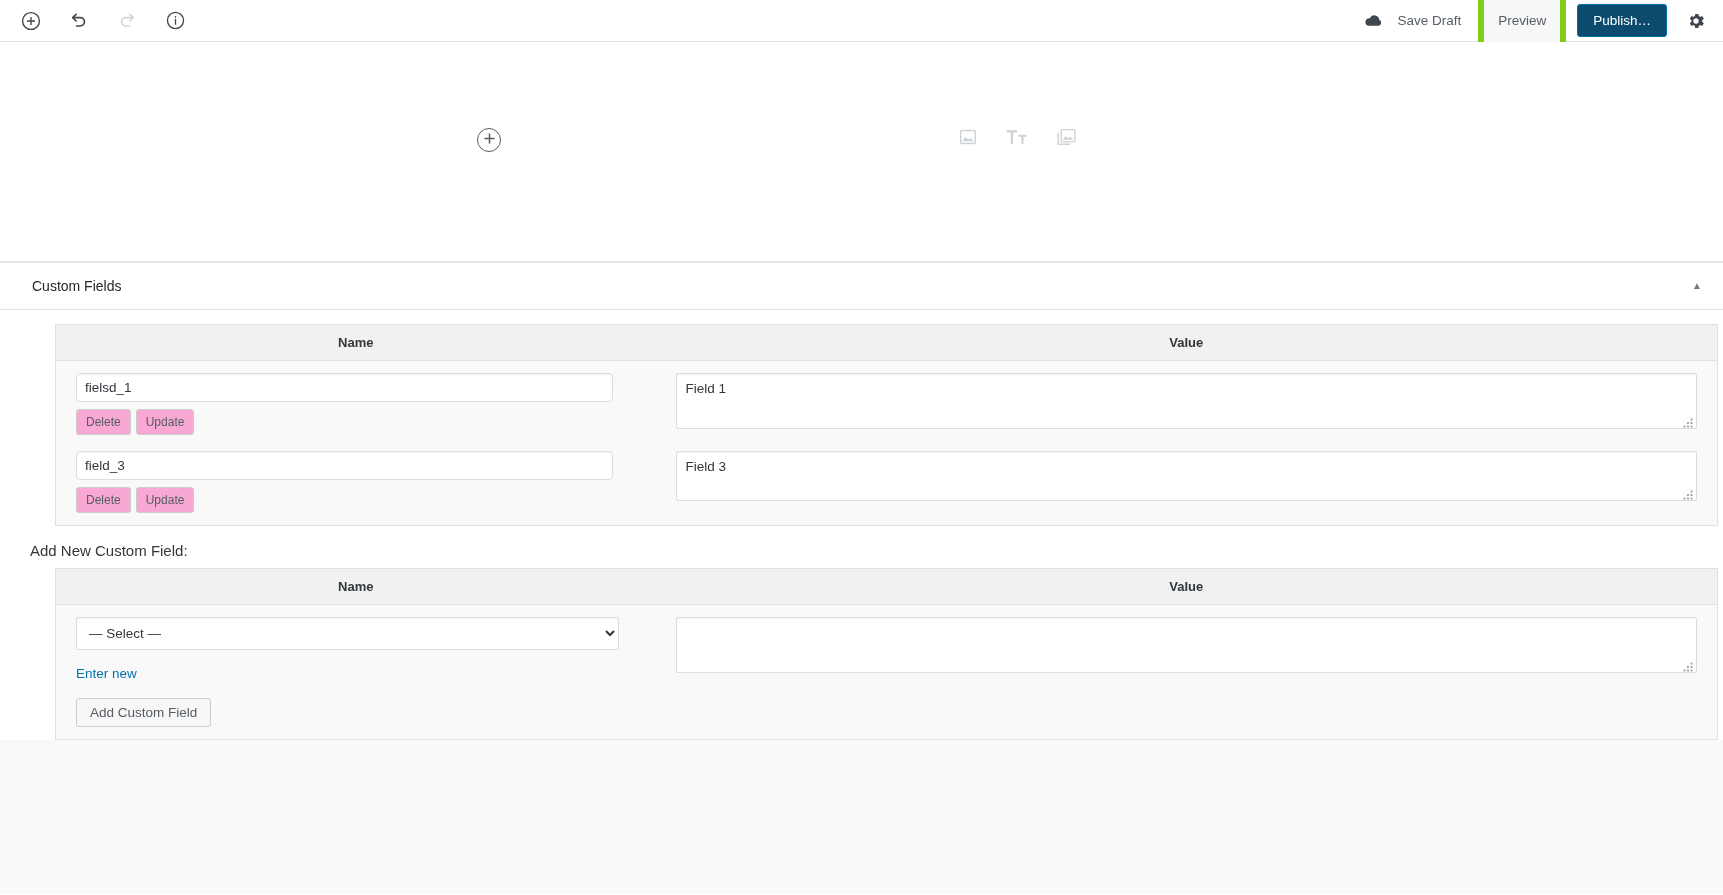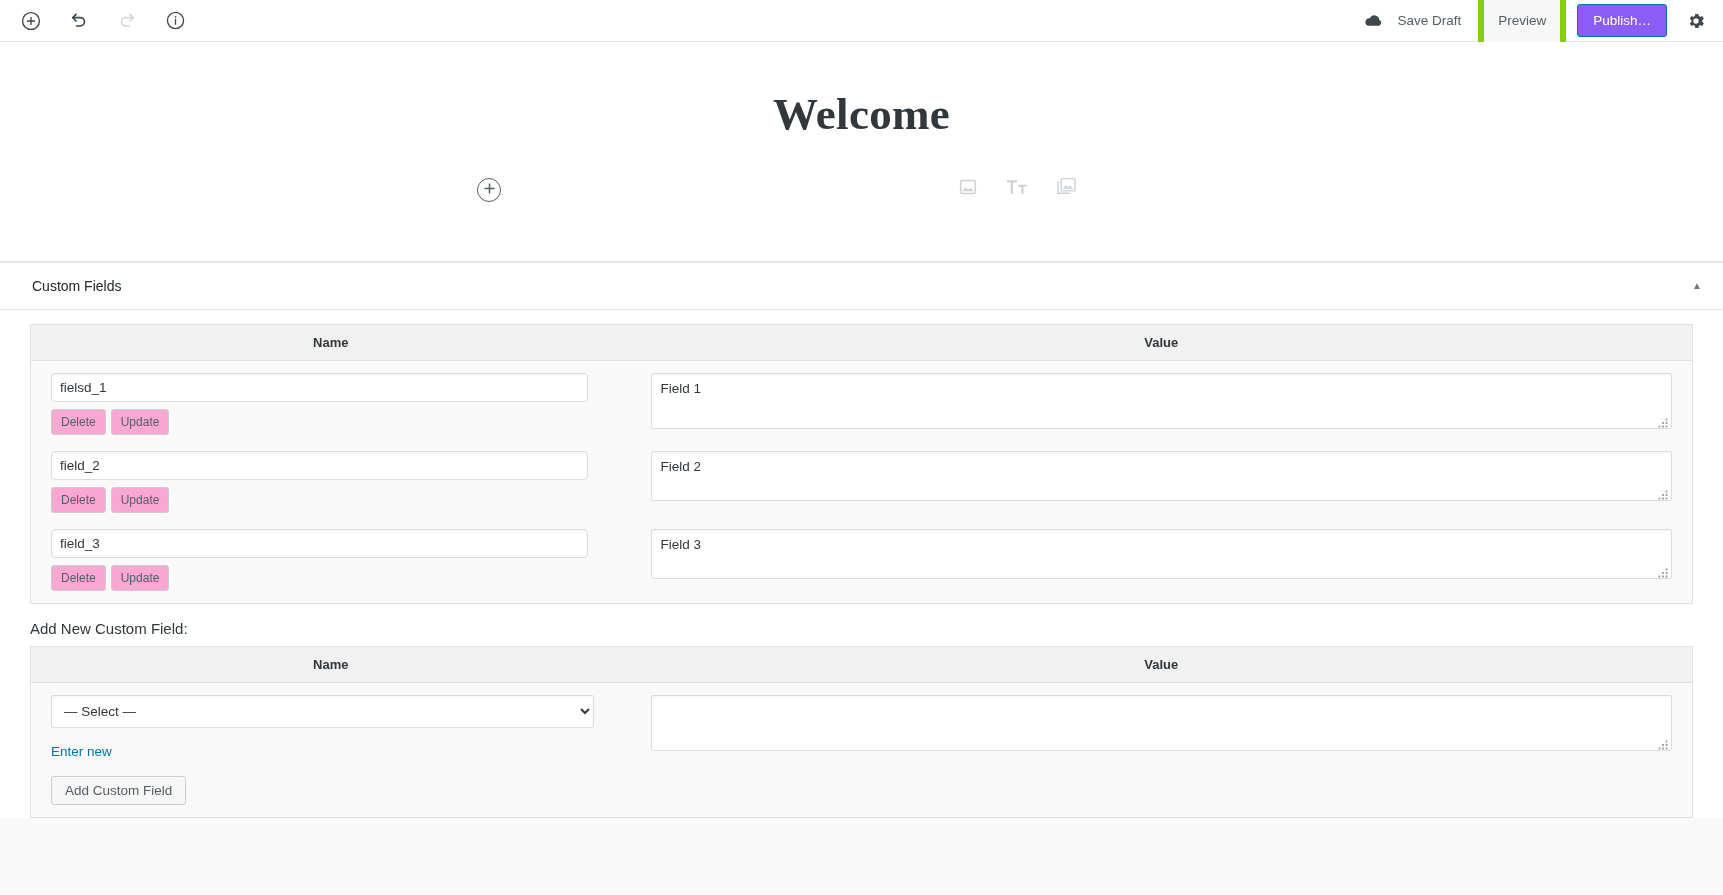--- a/index.html
+++ b/index.html
@@ -49,21 +49,21 @@
     border: 6px solid #84cc16;
     border-radius: 8px;
     padding: 24px 14px;
     cursor: pointer;
     font-family: "Liberation Sans", sans-serif;
     line-height: 1.3;
   }
   .btn-publish {
     font-size: 13.5px;
     color: #ffffff;
-    background: #8b5cf6;
+    background: #0c4a6e;
     border: 1px solid #0073aa;
     border-radius: 3px;
     padding: 7px 15px;
     cursor: pointer;
     font-family: "Liberation Sans", sans-serif;
     line-height: 1.3;
   }
   .gear-btn { width: 30px; height: 30px; margin-left: 3px; }
 
   
@@ -140,20 +140,21 @@
     background: #ffffff;
   }
 
   
   table.cf-table {
     width: 100%;
     border-collapse: collapse;
     border: 1px solid #e1e1e1;
     background: #f9f9f9;
     table-layout: fixed;
+    margin-left: 25px;
   }
   table.cf-table th {
     background: #f1f1f1;
     border-bottom: 1px solid #e1e1e1;
     font-size: 13px;
     font-weight: bold;
     color: #32373c;
     padding: 10px 8px;
     text-align: center;
   }
@@ -315,21 +316,20 @@
       <span>
         <svg width="20" height="20" viewBox="0 0 24 24" fill="#40464d">
           <path d="M19.4 13a7.7 7.7 0 0 0 0-2l2-1.6-1.9-3.3-2.4 1a7.6 7.6 0 0 0-1.8-1l-.4-2.6h-3.8l-.4 2.6a7.6 7.6 0 0 0-1.8 1l-2.4-1L4.6 9.4 6.6 11a7.7 7.7 0 0 0 0 2l-2 1.6 1.9 3.3 2.4-1a7.6 7.6 0 0 0 1.8 1l.4 2.6h3.8l.4-2.6a7.6 7.6 0 0 0 1.8-1l2.4 1 1.9-3.3zM12 15.2A3.2 3.2 0 1 1 15.2 12 3.2 3.2 0 0 1 12 15.2z"></path>
         </svg>
       </span>
     </button>
   </div>
 </div>
 
 <div class="canvas">
-  <h1 class="post-title">Welcome</h1>
 
   <div class="appender-row">
     <div class="inserter-circle">
       <span>
         <svg width="13" height="13" viewBox="0 0 14 14" fill="none" stroke="currentColor" stroke-width="1.6" stroke-linecap="round">
           <path d="M7 2.2v9.6M2.2 7h9.6"></path>
         </svg>
       </span>
     </div>
 
@@ -398,44 +398,20 @@
                     <rect x="4" y="4" width="2" height="2"></rect>
                   <rect x="7.5" y="7.5" width="2" height="2"></rect>
                     <rect x="4" y="7.5" width="2" height="2"></rect>
                     <rect x="0.5" y="7.5" width="2" height="2"></rect>
                 </svg>
               </span>
             </div>
           </td>
         </tr>
 
-        <tr class="cf-row">
-          <td class="cell-name">
-            <input class="name-input" value="field_2" style="">
-            <div class="row-actions">
-              <button class="small-btn">Delete</button>
-              <button class="small-btn">Update</button>
-            </div>
-          </td>
-          <td class="cell-value">
-            <div class="ta-wrap">
-              <textarea class="value-input tall" style="">Field 2</textarea>
-              <span class="resize-grip">
-                <svg width="11" height="11" viewBox="0 0 11 11" fill="#a6a6a6">
-                  <rect x="7.5" y="0.5" width="2" height="2"></rect>
-                    <rect x="7.5" y="4" width="2" height="2"></rect>
-                    <rect x="4" y="4" width="2" height="2"></rect>
-                  <rect x="7.5" y="7.5" width="2" height="2"></rect>
-                    <rect x="4" y="7.5" width="2" height="2"></rect>
-                    <rect x="0.5" y="7.5" width="2" height="2"></rect>
-                </svg>
-              </span>
-            </div>
-          </td>
-        </tr>
 
         <tr class="cf-row">
           <td class="cell-name">
             <input class="name-input" value="field_3" style="">
             <div class="row-actions">
               <button class="small-btn">Delete</button>
               <button class="small-btn">Update</button>
             </div>
           </td>
           <td class="cell-value">

